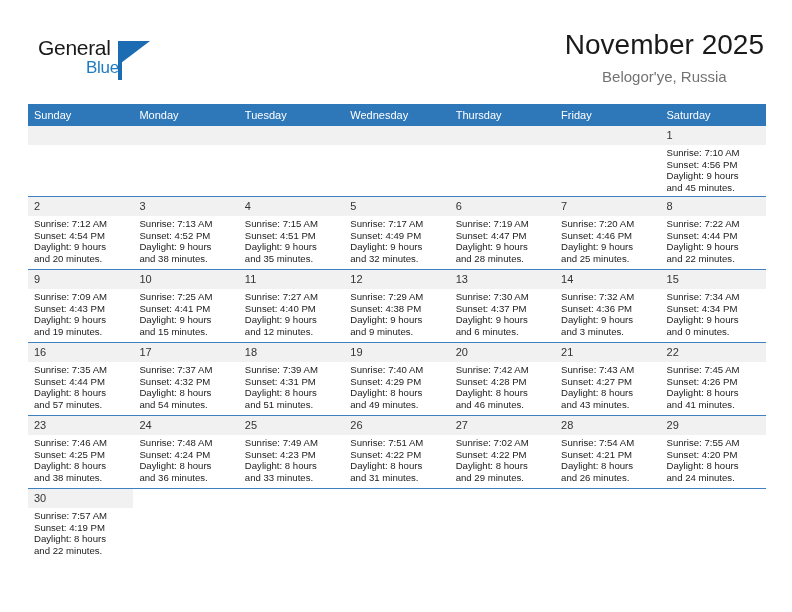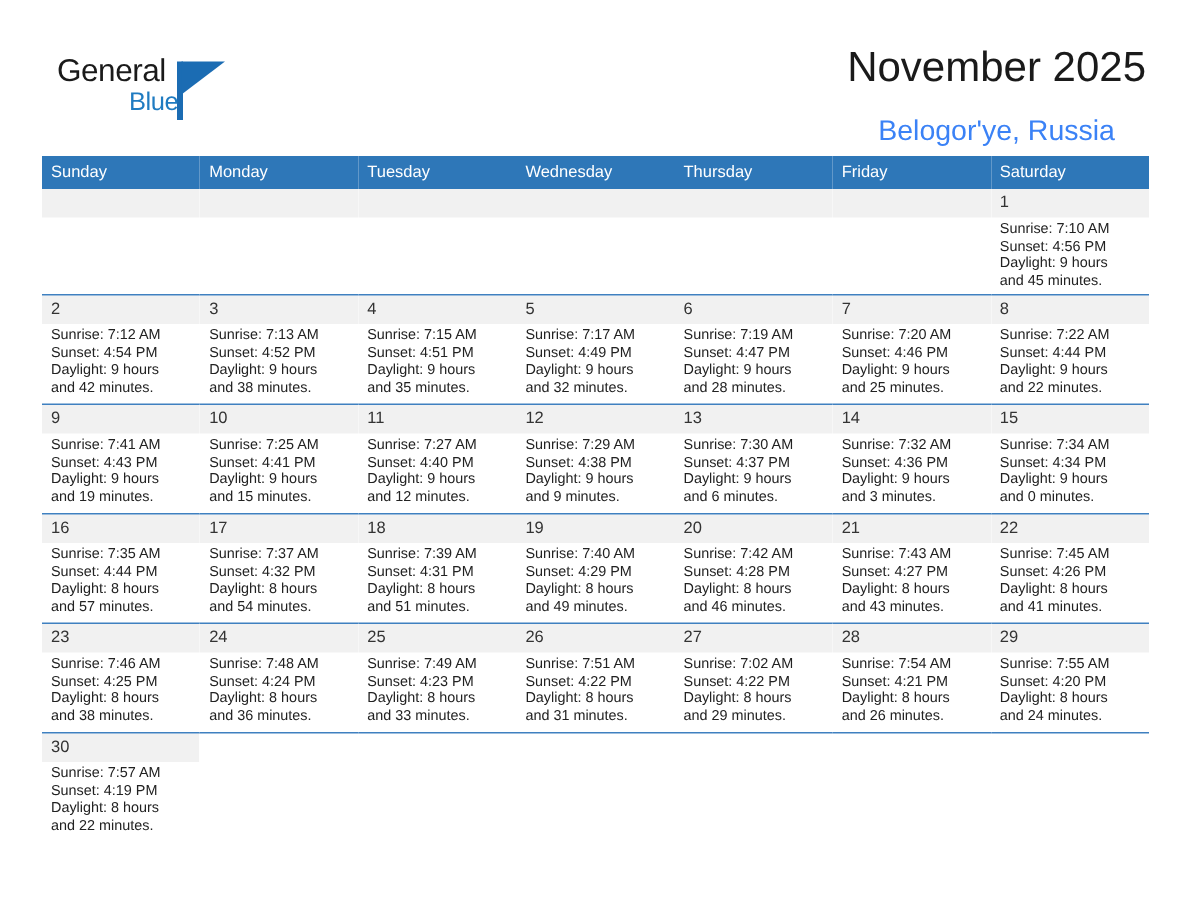--- a/index.html
+++ b/index.html
@@ -79,25 +79,25 @@
     text-align: center;
   }
   .cal-title {
     font-size: 28px;
     font-weight: normal;
     color: #1a1a1a;
     line-height: 34px;
     white-space: nowrap;
   }
   .cal-subtitle {
-    font-size: 19px;
+    font-size: 15px;
     font-weight: normal;
-    color: #3b82f6;
+    color: #737373;
     line-height: 22px;
-    margin-top: 15px;
+    margin-top: 4px;
     white-space: nowrap;
   }
 
   
   .cal {
     position: absolute;
     left: 28px;
     top: 104px;
     width: 738px;
     border-collapse: collapse;
@@ -217,21 +217,21 @@
             </div>
           </td>
         </tr>
         <tr class="week">
           <td>
             <span class="daynum">2</span>
             <div class="info">
               <div>Sunrise: 7:12 AM</div>
               <div>Sunset: 4:54 PM</div>
               <div>Daylight: 9 hours</div>
-              <div>and 42 minutes.</div>
+              <div>and 20 minutes.</div>
             </div>
           </td>
           <td>
             <span class="daynum">3</span>
             <div class="info">
               <div>Sunrise: 7:13 AM</div>
               <div>Sunset: 4:52 PM</div>
               <div>Daylight: 9 hours</div>
               <div>and 38 minutes.</div>
             </div>
@@ -279,21 +279,21 @@
               <div>Sunset: 4:44 PM</div>
               <div>Daylight: 9 hours</div>
               <div>and 22 minutes.</div>
             </div>
           </td>
         </tr>
         <tr class="week">
           <td>
             <span class="daynum">9</span>
             <div class="info">
-              <div>Sunrise: 7:41 AM</div>
+              <div>Sunrise: 7:09 AM</div>
               <div>Sunset: 4:43 PM</div>
               <div>Daylight: 9 hours</div>
               <div>and 19 minutes.</div>
             </div>
           </td>
           <td>
             <span class="daynum">10</span>
             <div class="info">
               <div>Sunrise: 7:25 AM</div>
               <div>Sunset: 4:41 PM</div>

